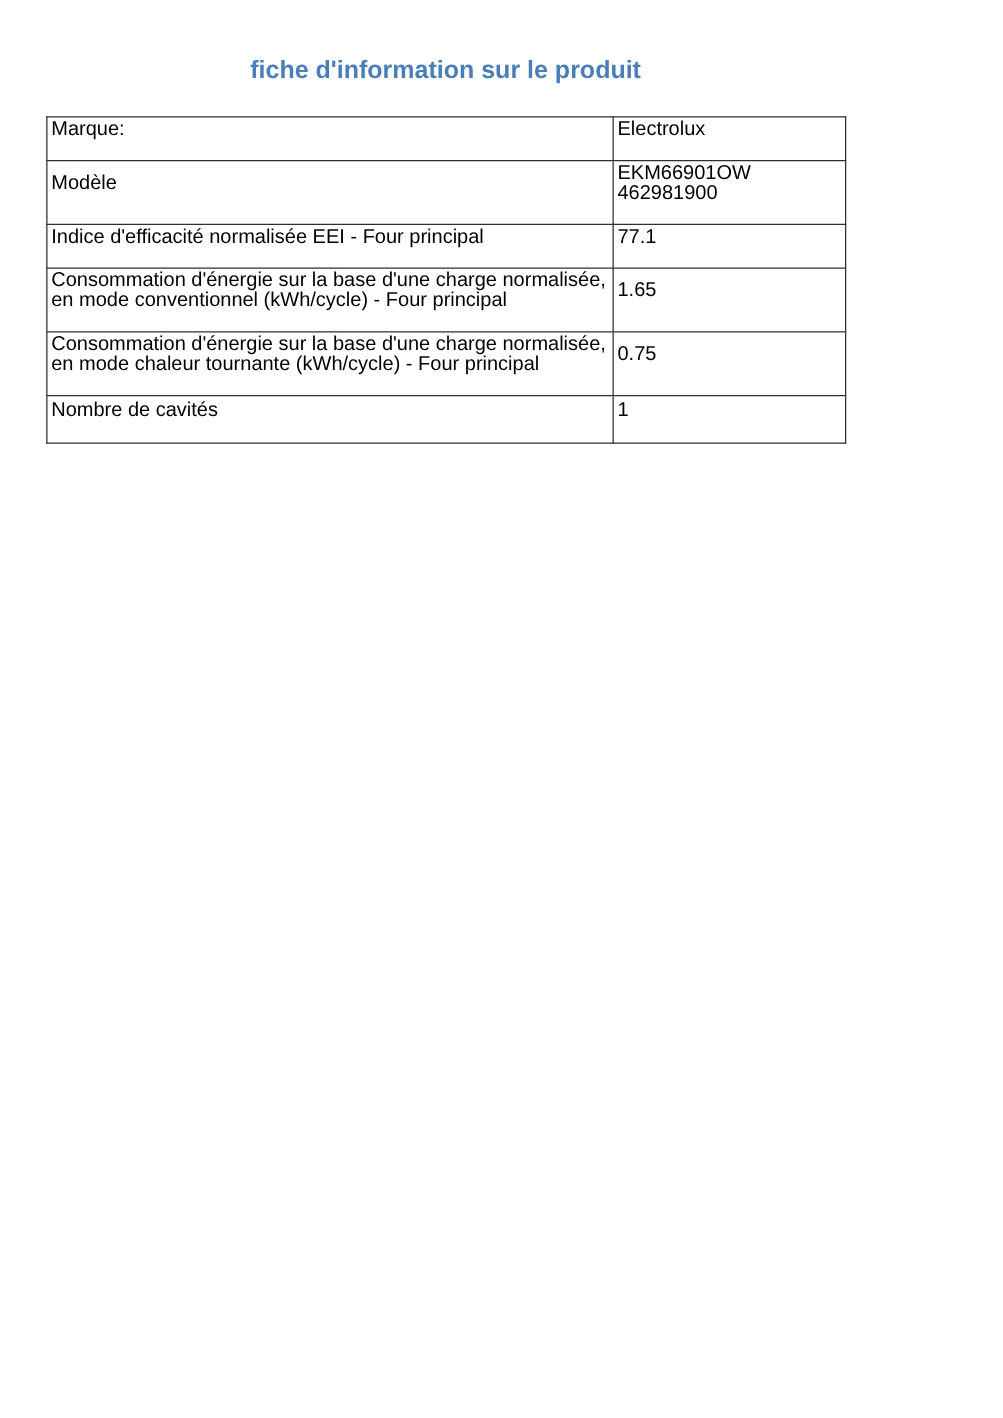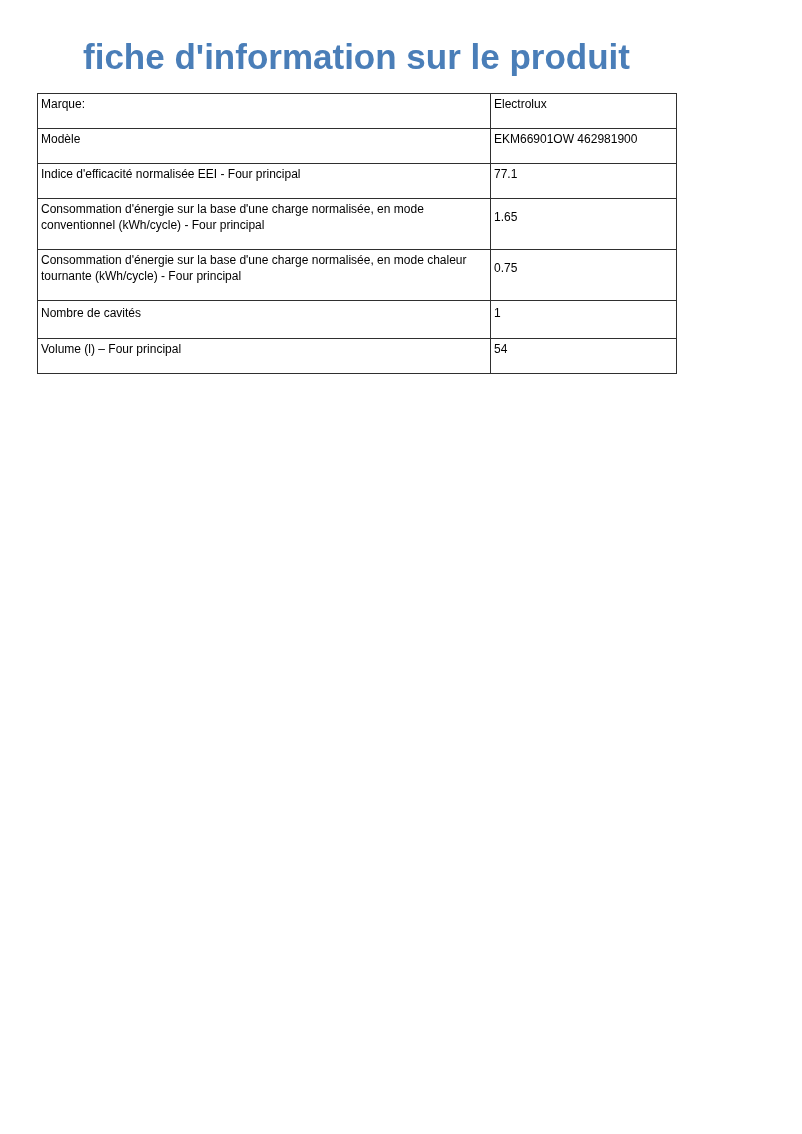--- a/index.html
+++ b/index.html
@@ -15,39 +15,39 @@
     height: 1134px;
     background: #ffffff;
     position: relative;
   }
   .doc-title {
     position: absolute;
     top: 41px;
     left: 37px;
     width: 639px;
     text-align: center;
-    font-size: 35px;
+    font-size: 20px;
     line-height: 31px;
     font-weight: bold;
     color: #4a7eb8;
     letter-spacing: 0px;
   }
   table.product-table {
     position: absolute;
     top: 93px;
     left: 37px;
     width: 639px;
     border-collapse: collapse;
     table-layout: fixed;
   }
   table.product-table col.col-label { width: 453px; }
   table.product-table col.col-value { width: 186px; }
   table.product-table td {
     border: 1px solid #2f2f2f;
-    font-size: 12px;
+    font-size: 16px;
     line-height: 16px;
     color: #000000;
     padding: 2px 4px 16px 3px;
     vertical-align: middle;
     overflow: hidden;
   }
   table.product-table tr:nth-child(1) td,
   table.product-table tr:nth-child(2) td,
   table.product-table tr:nth-child(9) td { height: 30px; }
   table.product-table tr:nth-child(3) td,
@@ -87,20 +87,16 @@
         <td>1.65</td>
       </tr>
       <tr>
         <td>Consommation d'énergie sur la base d'une charge normalisée, en mode chaleur tournante (kWh/cycle) - Four principal</td>
         <td>0.75</td>
       </tr>
       <tr>
         <td>Nombre de cavités</td>
         <td>1</td>
       </tr>
-      <tr>
-        <td>Volume (l) – Four principal</td>
-        <td>54</td>
-      </tr>
     </tbody>
   </table>
 
 </div>
 
 </body></html>

